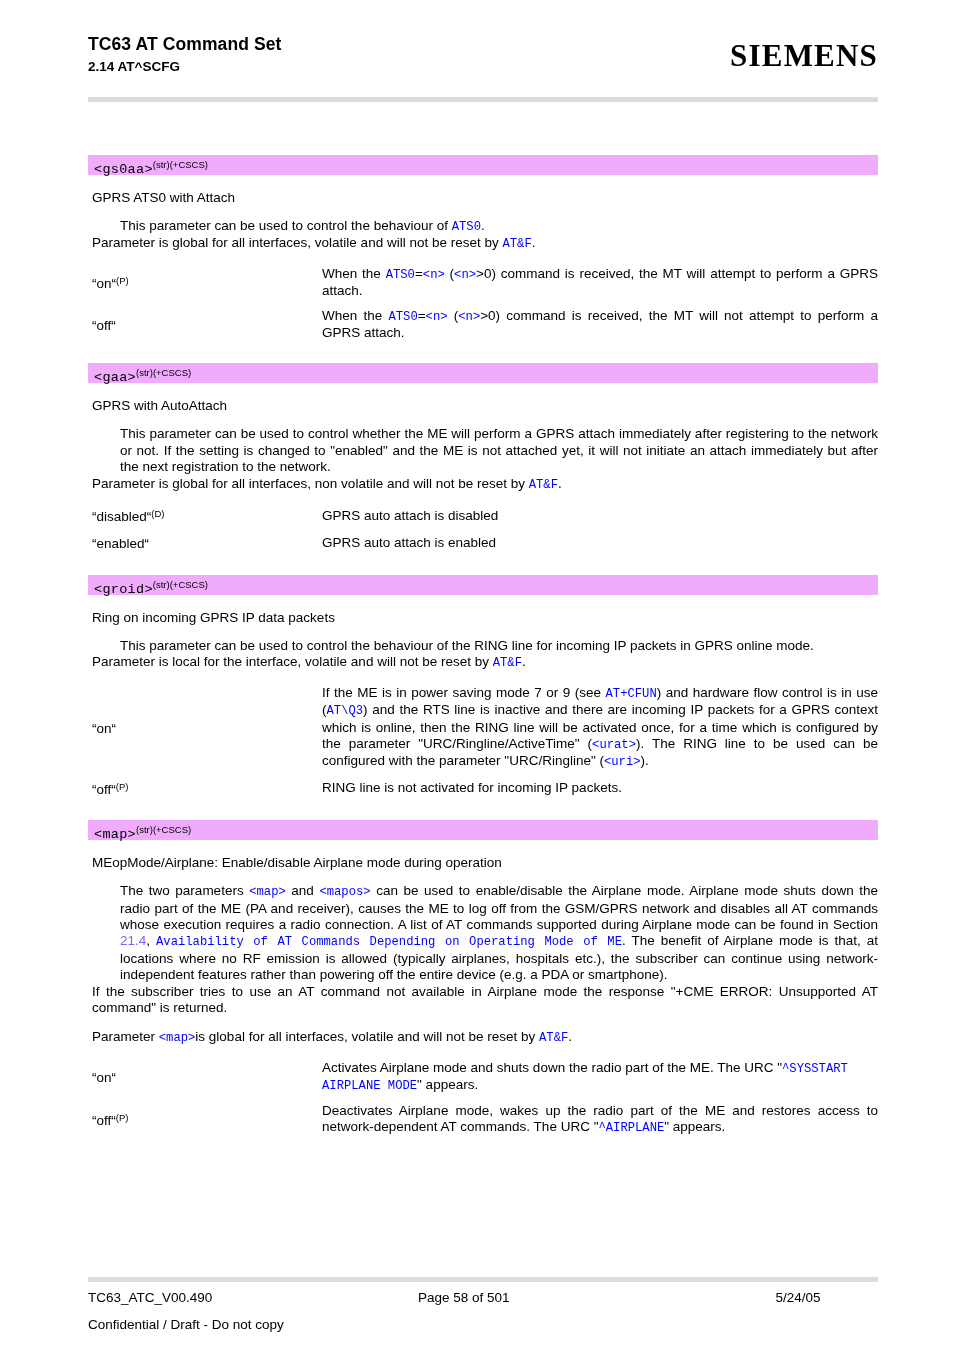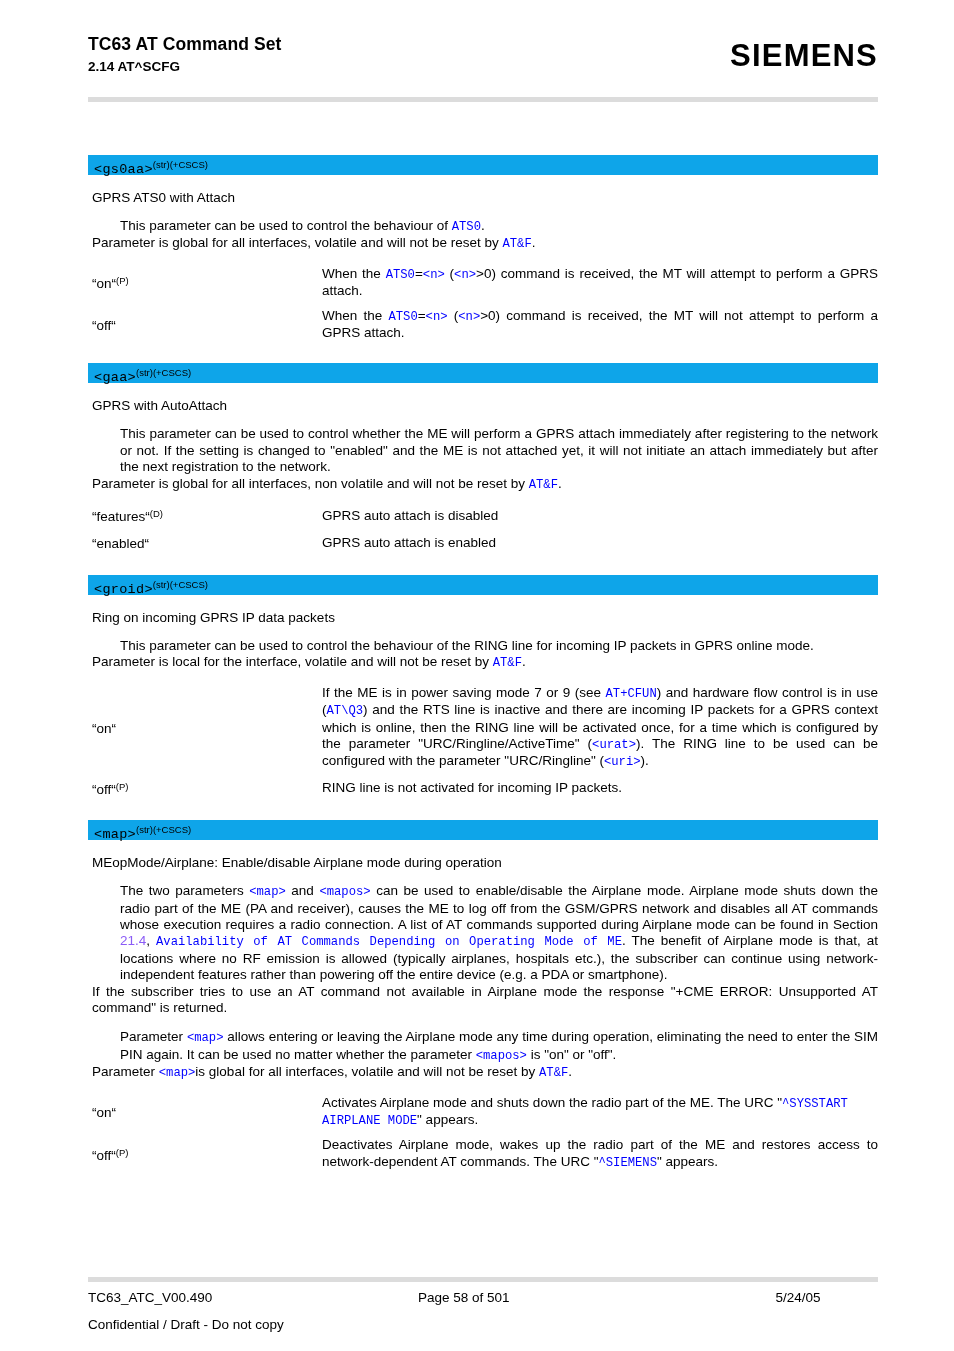--- a/index.html
+++ b/index.html
@@ -45,40 +45,41 @@
     padding-top: 2px;
   }
   .brand {
     position: absolute;
     right: 0;
     top: 6px;
     font-size: 31px;
     font-weight: bold;
     letter-spacing: 1.2px;
     line-height: 34px;
+    font-family: Liberation Serif, serif;
   }
   .header-rule {
     position: absolute;
     left: 88px;
     top: 97px;
     width: 790px;
     height: 5px;
     background: #dcdcdc;
   }
 
   
   .content {
     position: absolute;
     left: 88px;
     top: 155px;
     width: 790px;
   }
 
   .param-band {
-    background: #0ea5e9;
+    background: #f0abfc;
     height: 20px;
     line-height: 20px;
     padding: 0 0 0 6px;
     box-sizing: border-box;
     margin-bottom: 14px;
   }
   .param-band .pname {
     font-family: "Liberation Mono", monospace;
     font-size: 13.5px;
     letter-spacing: 0.3px;
@@ -203,21 +204,21 @@
     <div class="sect">
       <div class="param-band">
         <span class="pname">&lt;gaa&gt;</span><span class="psup">(str)(+CSCS)</span>
       </div>
       <div class="subhead">GPRS with AutoAttach</div>
 
       <p class="para tight">This parameter can be used to control whether the ME will perform a GPRS attach immediately after registering to the network or not. If the setting is changed to "enabled" and the ME is not attached yet, it will not initiate an attach immediately but after the next registration to the network.</p>
       <p class="para last">Parameter is global for all interfaces, non volatile and will not be reset by <code>AT&amp;F</code>.</p>
 
       <div class="vrow">
-        <div class="vlabel"><span>“features“</span><span class="sup">(D)</span></div>
+        <div class="vlabel"><span>“disabled“</span><span class="sup">(D)</span></div>
         <div class="vdesc nojust">GPRS auto attach is disabled</div>
       </div>
       <div class="vrow">
         <div class="vlabel"><span>“enabled“</span><span class="sup"></span></div>
         <div class="vdesc nojust">GPRS auto attach is enabled</div>
       </div>
     </div>
 
     <div class="sect">
       <div class="param-band">
@@ -240,30 +241,29 @@
 
     <div class="sect">
       <div class="param-band">
         <span class="pname">&lt;map&gt;</span><span class="psup">(str)(+CSCS)</span>
       </div>
       <div class="subhead">MEopMode/Airplane: Enable/disable Airplane mode during operation</div>
 
       <p class="para tight">The two parameters <code>&lt;map&gt;</code> and <code>&lt;mapos&gt;</code> can be used to enable/disable the Airplane mode. Airplane mode shuts down the radio part of the ME (PA and receiver), causes the ME to log off from the GSM/GPRS network and disables all AT commands whose execution requires a radio connection. A list of AT commands supported during Airplane mode can be found in Section <span class="lnk">21.4</span>, <code>Availability of AT Commands Depending on Operating Mode of ME</code>. The benefit of Airplane mode is that, at locations where no RF emission is allowed (typically airplanes, hospitals etc.), the subscriber can continue using network-independent features rather than powering off the entire device (e.g. a PDA or smartphone).</p>
       <p class="para last">If the subscriber tries to use an AT command not available in Airplane mode the response "+CME ERROR: Unsupported AT command" is returned.</p>
 
-      <p class="para tight">Parameter <code>&lt;map&gt;</code> allows entering or leaving the Airplane mode any time during operation, eliminating the need to enter the SIM PIN again. It can be used no matter whether the parameter <code>&lt;mapos&gt;</code> is "on" or "off".</p>
       <p class="para last">Parameter <code>&lt;map&gt;</code>is global for all interfaces, volatile and will not be reset by <code>AT&amp;F</code>.</p>
 
       <div class="vrow">
         <div class="vlabel"><span>“on“</span><span class="sup"></span></div>
         <div class="vdesc nojust">Activates Airplane mode and shuts down the radio part of the ME. The URC "<code>^SYSSTART AIRPLANE MODE</code>" appears.</div>
       </div>
       <div class="vrow">
         <div class="vlabel"><span>“off“</span><span class="sup">(P)</span></div>
-        <div class="vdesc">Deactivates Airplane mode, wakes up the radio part of the ME and restores access to network-dependent AT commands. The URC "<code>^SIEMENS</code>" appears.</div>
+        <div class="vdesc">Deactivates Airplane mode, wakes up the radio part of the ME and restores access to network-dependent AT commands. The URC "<code>^AIRPLANE</code>" appears.</div>
       </div>
     </div>
 
   </div>
 
   <div class="footer-rule"></div>
   <div class="footer">
     <div class="footer-line">
       <div class="f-left">TC63_ATC_V00.490</div>
       <div class="f-mid">Page 58 of 501</div>

